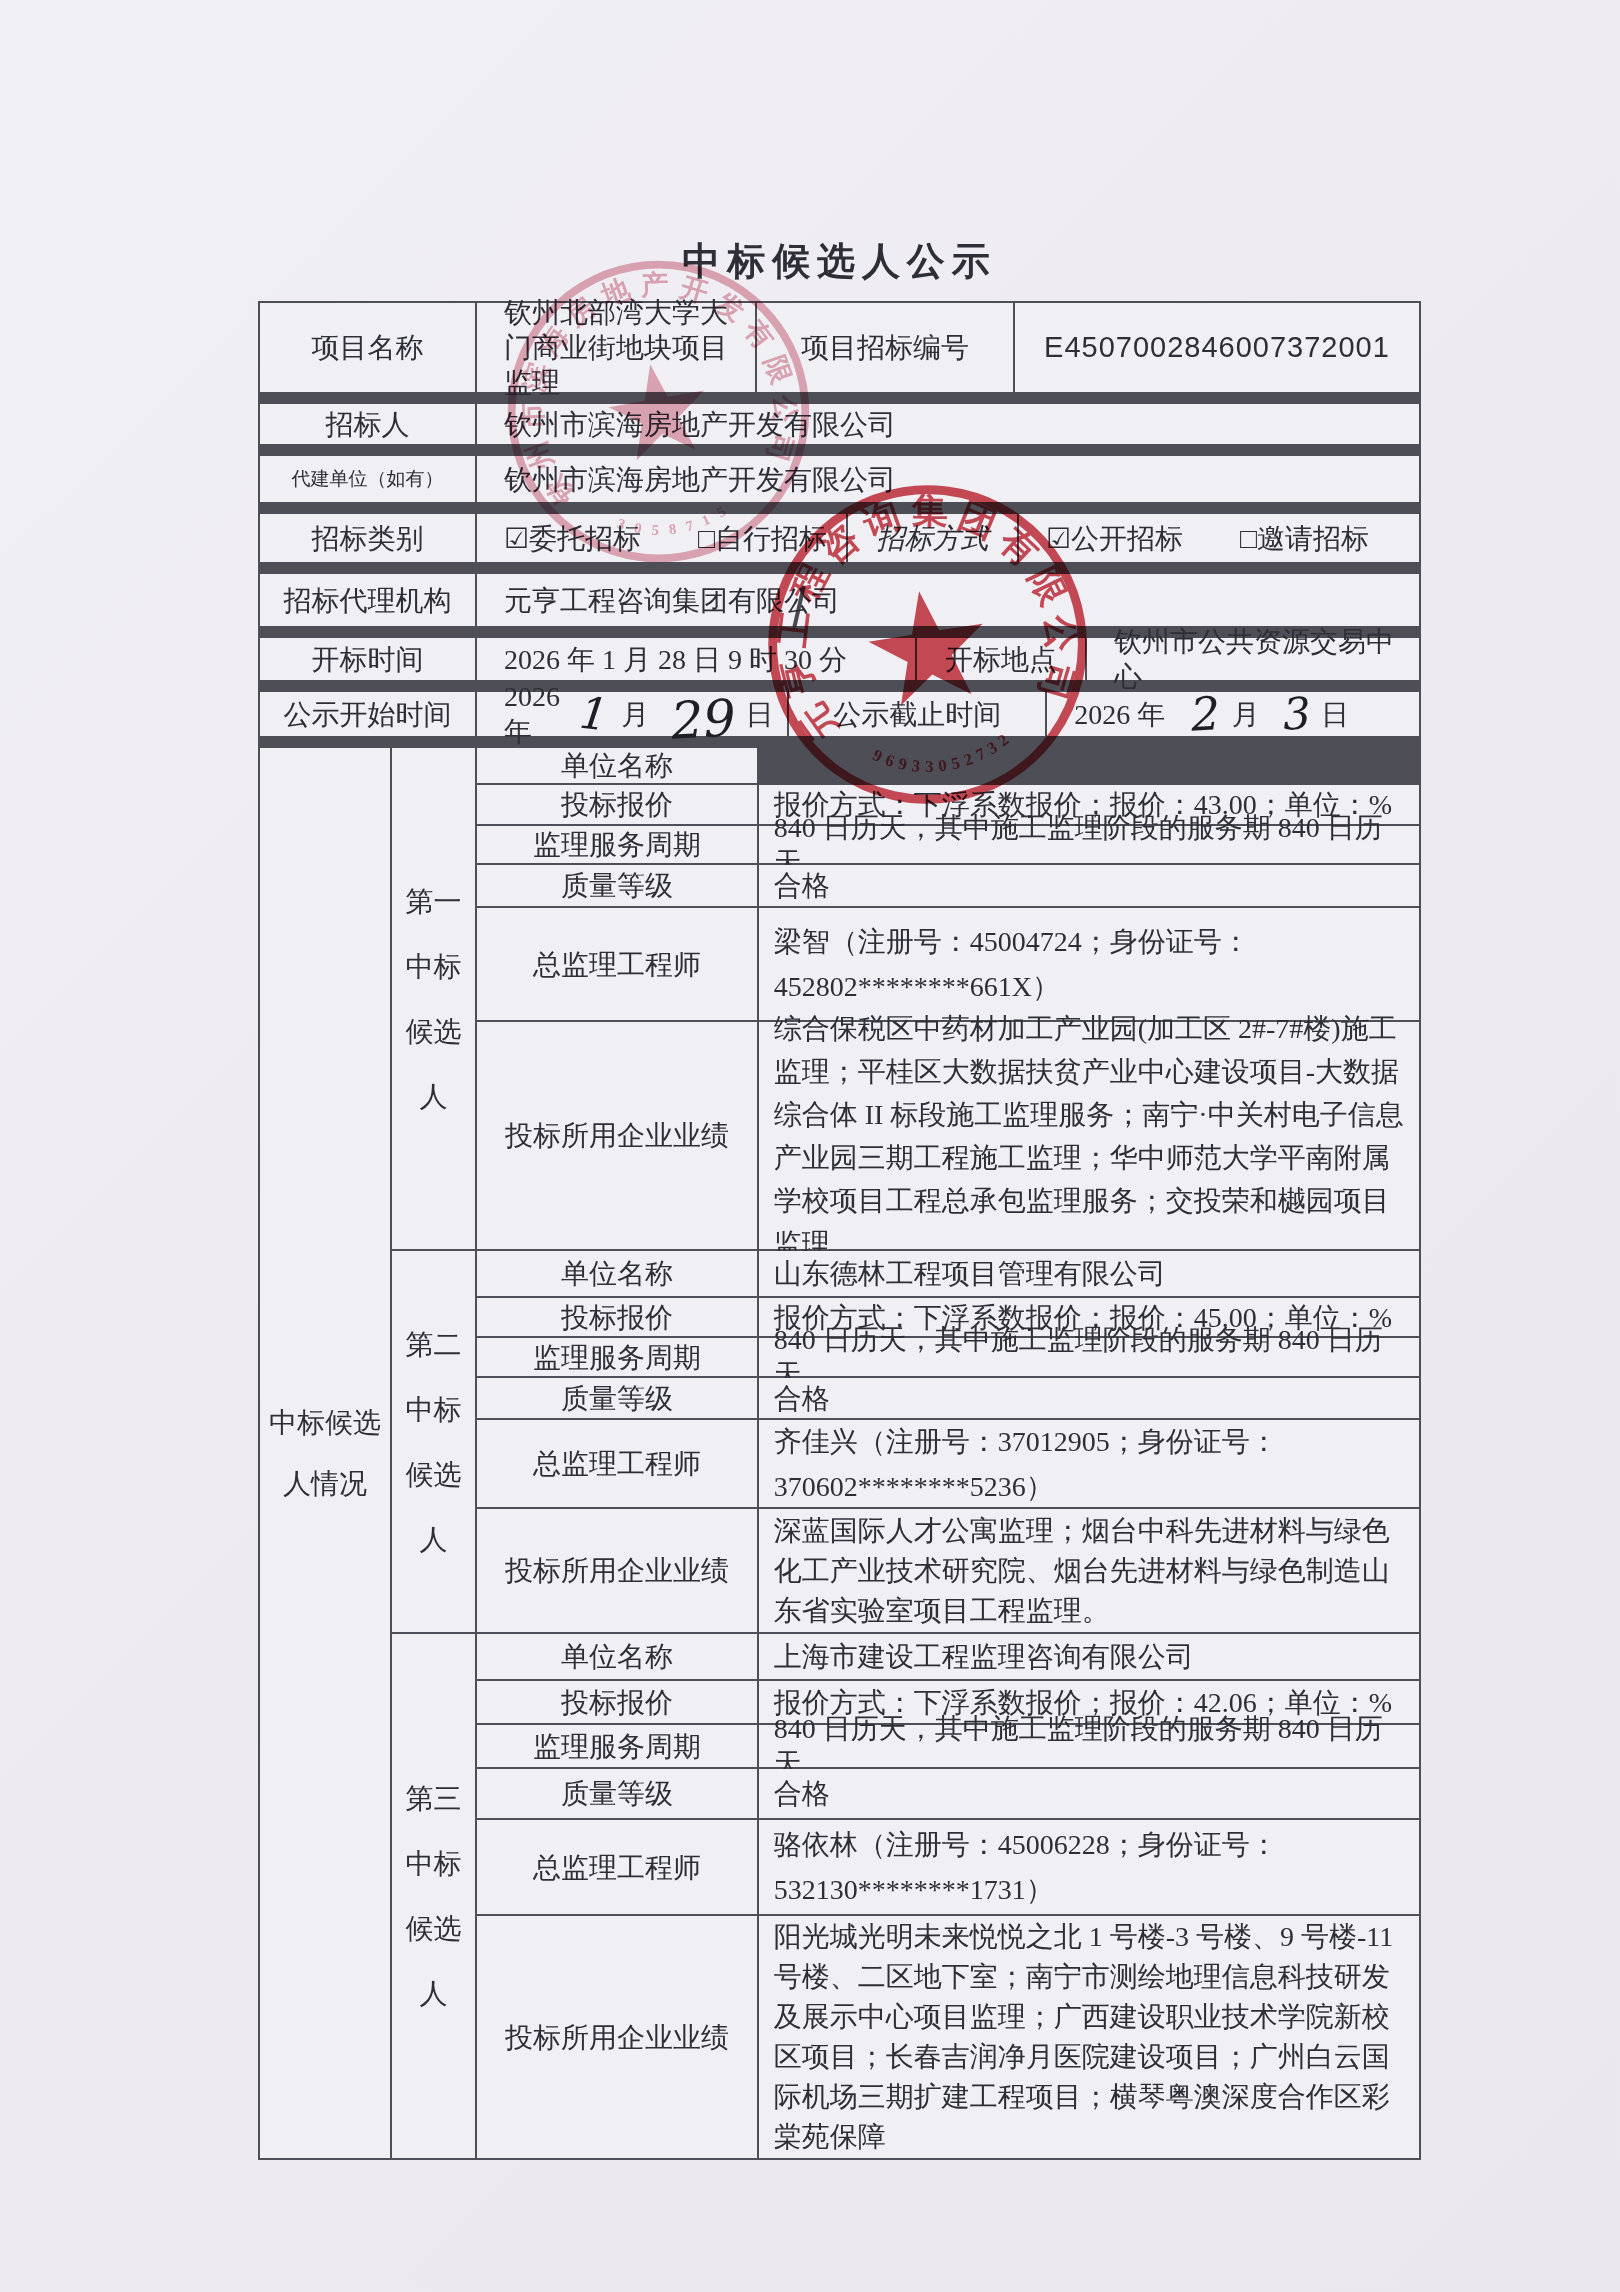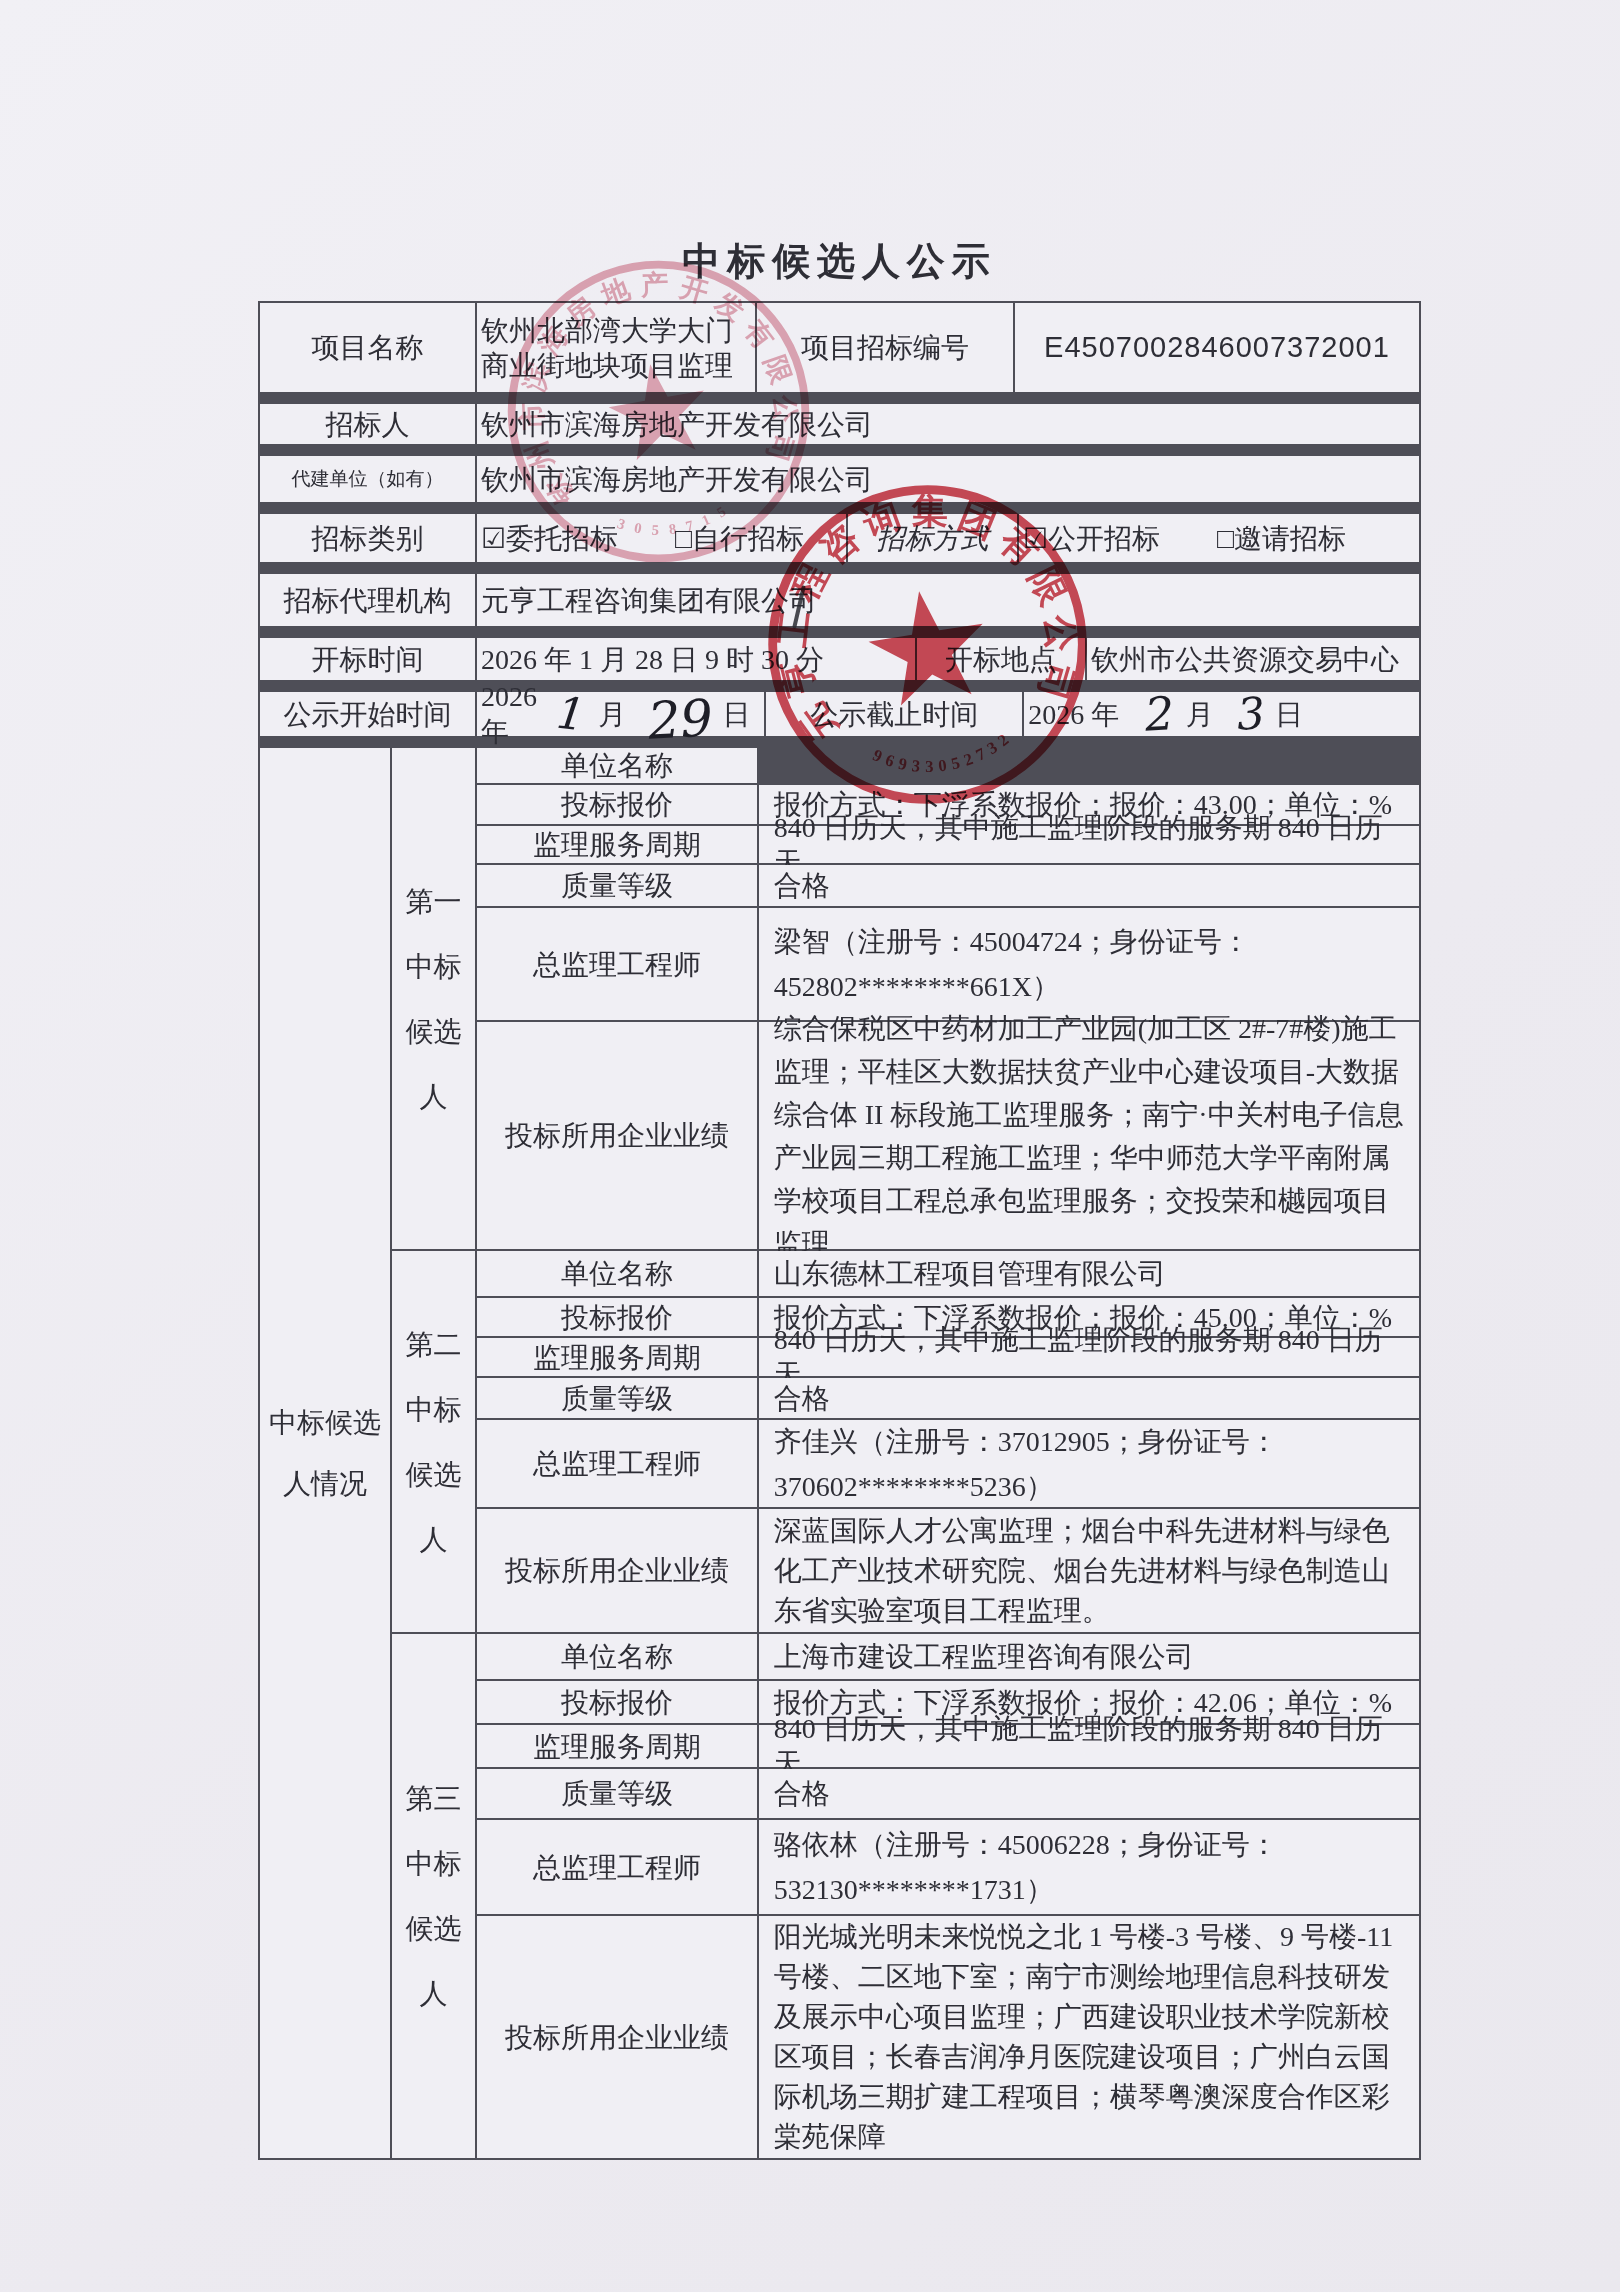--- a/index.html
+++ b/index.html
@@ -7,21 +7,21 @@
          overflow:hidden;font-family:"Liberation Serif",serif;color:#2e2e36;}
   .doc-title{position:absolute;left:258px;top:236px;width:1163px;text-align:center;
              font-size:38px;font-weight:600;letter-spacing:6.9px;}
   
   .tbl{position:absolute;left:258px;top:301px;width:1163px;background:#4e4e57;
        padding:2px;display:flex;flex-direction:column;gap:12px;box-sizing:border-box;}
   .r{display:flex;gap:2px;}
   .c{background:#f0eff4;display:flex;align-items:center;box-sizing:border-box;
      font-size:28px;line-height:1.25;}
   .lbl{justify-content:center;text-align:center;}
-  .val{padding-left:4px;padding-right:7.8px;}
+  .val{padding-left:27px;padding-right:7.8px;}
   .nowrap{white-space:nowrap;}
   .small-lbl{font-size:19px;}
   .r1{height:89px}.r2{height:40px}.r3{height:46px}.r4{height:48px}
   .r5{height:52px}.r6{height:42px}.r7{height:44px}
   .w-lbl{width:215px;flex:0 0 215px;}
   .fill{flex:1 1 auto;}
   .mono-num{justify-content:center;font-family:"Liberation Sans",sans-serif;font-size:29px;letter-spacing:1px;}
   .chkcell{gap:57px;}
   .chk{white-space:nowrap;}
   

